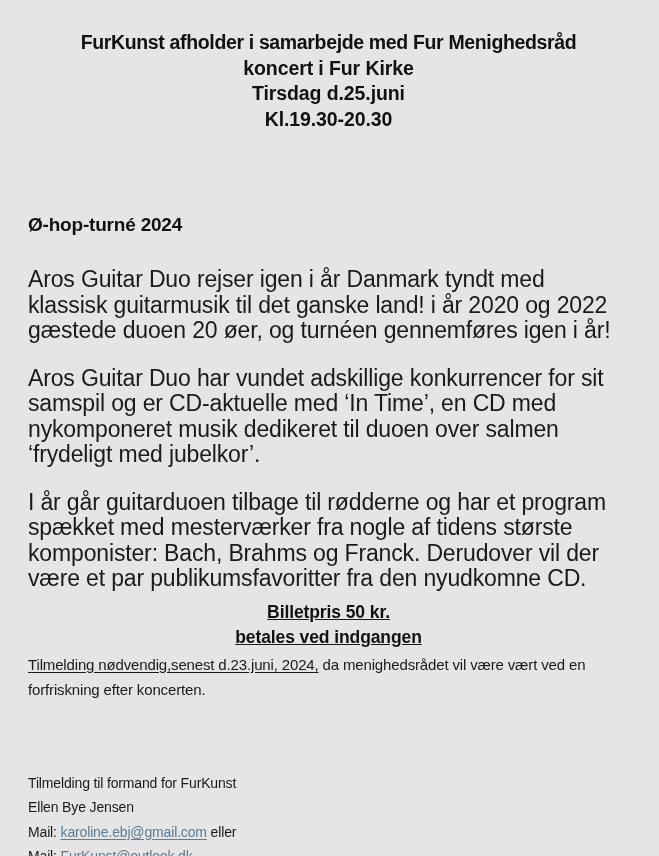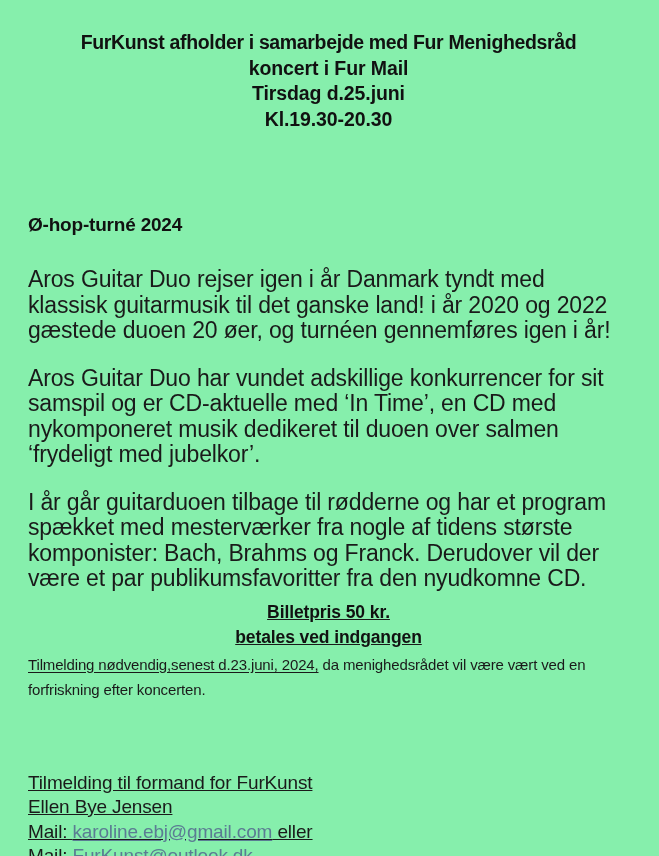--- a/index.html
+++ b/index.html
@@ -13,21 +13,21 @@
     font-family: "Liberation Sans", sans-serif;
     color: #1a1a1a;
     overflow: hidden;
   }
   .page {
     position: relative;
     width: 659px;
     height: 856px;
     box-sizing: border-box;
     padding: 0 30px 0 28px;
-    background: #86efac;
+    background: #e5e5e5;
   }
 
   
   .title-block {
     text-align: center;
     padding-top: 30px;
   }
   .title-line {
     font-size: 19.5px;
     font-weight: bold;
@@ -89,40 +89,39 @@
   .underlined {
     text-decoration: underline;
     text-underline-offset: 2px;
   }
 
   
   .contact-block {
     margin-top: 68px;
   }
   .contact-line {
-    font-size: 19px;
+    font-size: 14px;
     line-height: 24.5px;
     letter-spacing: -0.15px;
     color: #1a1a1a;
-    text-decoration: underline;
   }
   a.maillink {
     color: #5b7c93;
     text-decoration: underline;
     text-underline-offset: 2px;
   }
 </style>
 </head>
 <body>
 
 <div class="page">
 
   <div class="title-block">
     <div class="title-line first">FurKunst afholder i samarbejde med Fur Menighedsråd</div>
-    <div class="title-line">koncert i Fur Mail</div>
+    <div class="title-line">koncert i Fur Kirke</div>
     <div class="title-line">Tirsdag d.25.juni</div>
     <div class="title-line">Kl.19.30-20.30</div>
   </div>
 
   <div class="tour-heading">Ø-hop-turné 2024</div>
 
   <div class="body-block">
     <p class="para">Aros Guitar Duo rejser igen i år Danmark tyndt med klassisk guitarmusik til det ganske land! i år 2020 og 2022 gæstede duoen 20 øer, og turnéen gennemføres igen i år!</p>
     <p class="para">Aros Guitar Duo har vundet adskillige konkurrencer for sit samspil og er CD-aktuelle med ‘In Time’, en CD med nykomponeret musik dedikeret til duoen over salmen ‘frydeligt med jubelkor’.</p>
     <p class="para">I år går guitarduoen tilbage til rødderne og har et program spækket med mesterværker fra nogle af tidens største komponister: Bach, Brahms og Franck. Derudover vil der være et par publikumsfavoritter fra den nyudkomne CD.</p>

